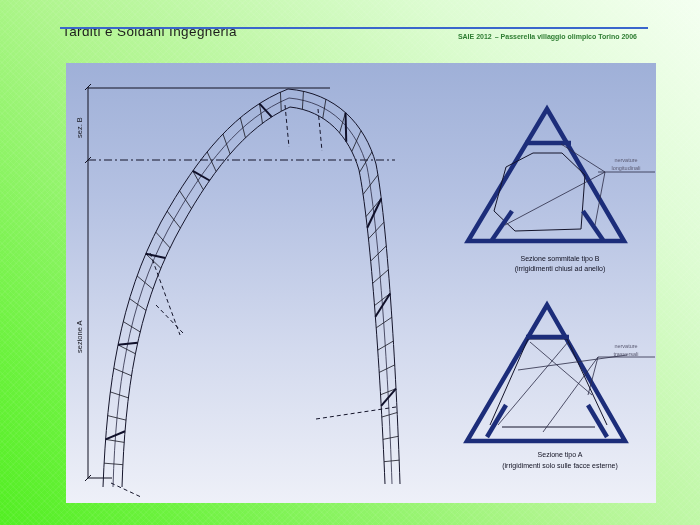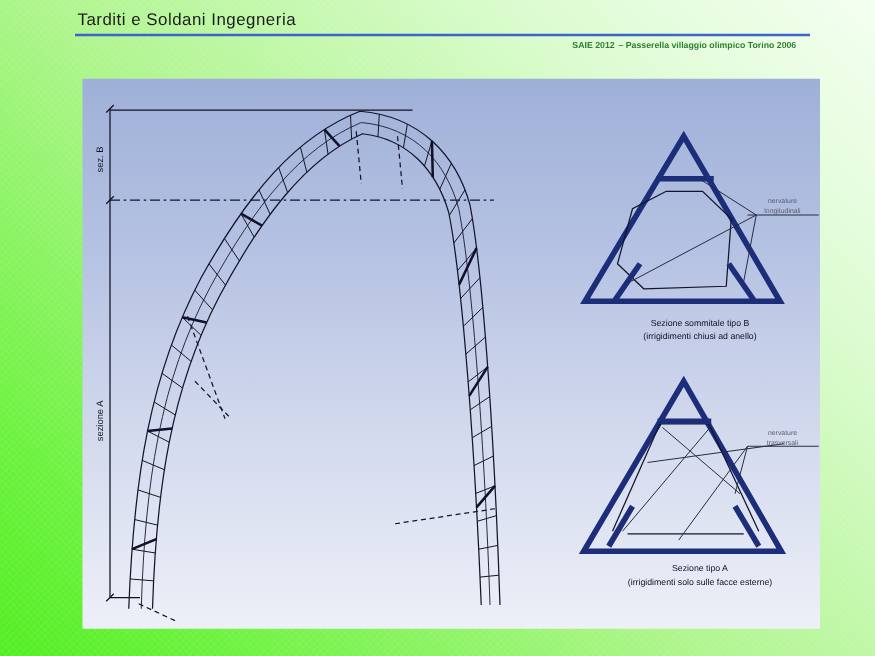--- a/index.html
+++ b/index.html
@@ -5,21 +5,21 @@
   html,body{margin:0;padding:0;}
   body{
     width:700px;height:525px;overflow:hidden;position:relative;
     font-family:"Liberation Sans",sans-serif;
     background:
       repeating-linear-gradient(45deg, rgba(255,255,255,0.05) 0 1px, transparent 1px 4px),
       repeating-linear-gradient(-45deg, rgba(255,255,255,0.05) 0 1px, transparent 1px 4px),
       linear-gradient(225deg,#f4fff1 0%,#ddfcd2 22%,#aef58c 55%,#6df23f 85%,#52ee22 100%);
   }
   .slide-title{
-    position:absolute;left:62px;top:8px;
+    position:absolute;left:62px;top:24px;
     font-size:13.5px;color:#1c1c1c;letter-spacing:0.4px;white-space:nowrap;
   }
   .title-rule{
     position:absolute;left:60px;top:27px;width:588px;height:2px;background:#3a66cc;
   }
   .slide-subtitle{
     position:absolute;left:240px;top:33px;width:397px;text-align:right;
     font-size:7px;font-weight:bold;color:#2e7d32;white-space:nowrap;
   }
   .slide-subtitle .rest{margin-left:3px;}

